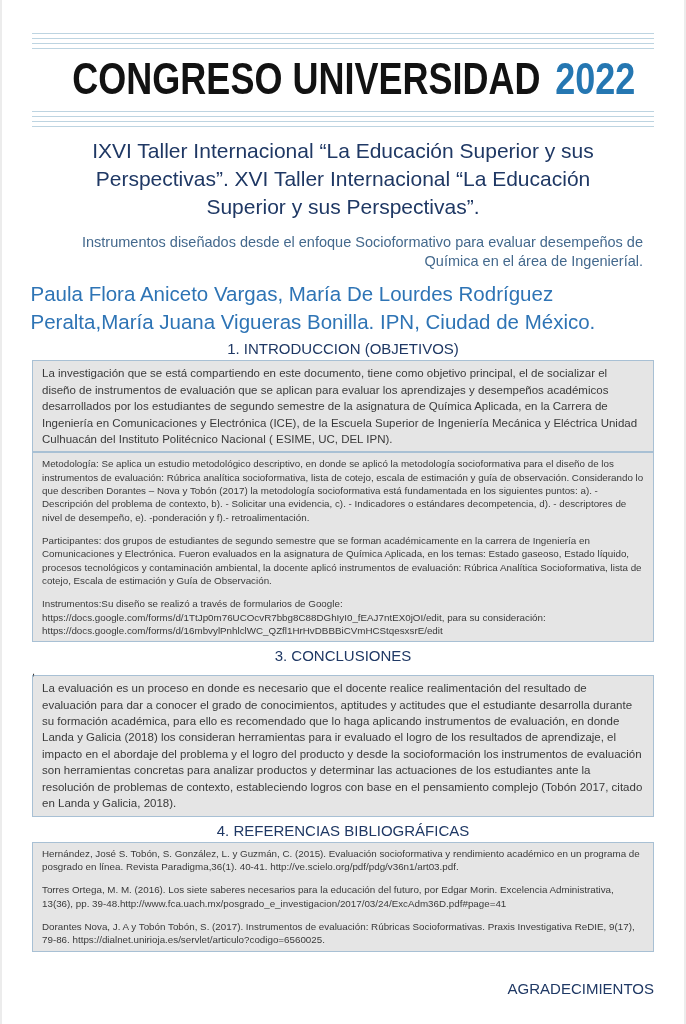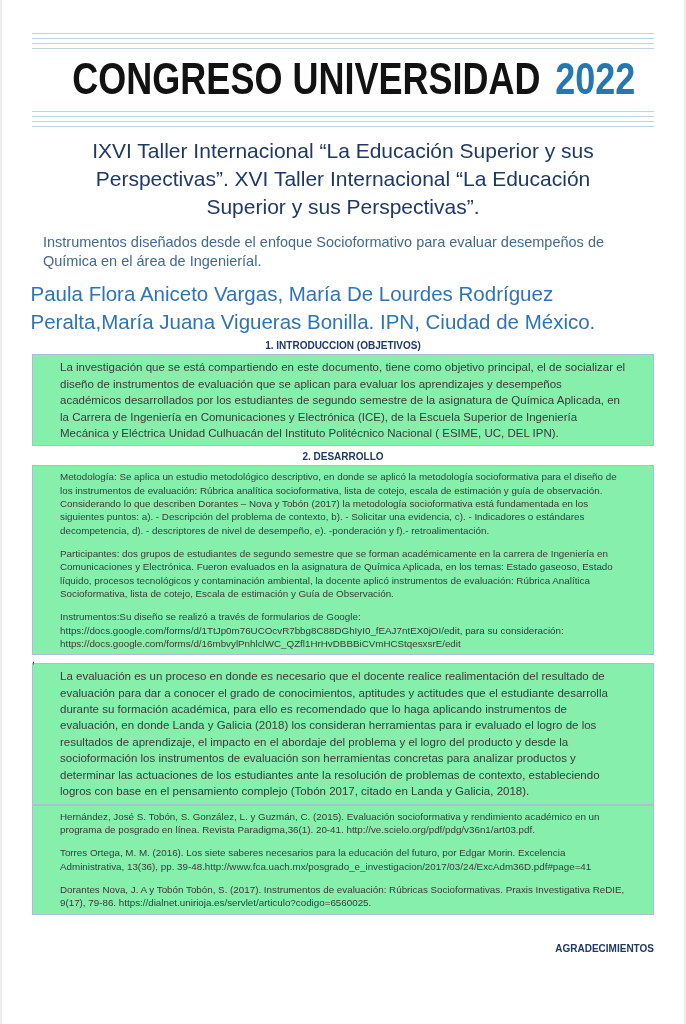--- a/index.html
+++ b/index.html
@@ -24,39 +24,39 @@
     font-weight:bold; font-size:45px; letter-spacing:0px; color:#121212;
   }
   .banner .year { color:var(--year-blue,#2577b2); margin-left:6px; }
 
   
   .main-title {
     margin:10px auto 12px; max-width:555px; text-align:center;
     font-size:21px; line-height:1.33; color:var(--navy,#1f3864); font-weight:400;
   }
   .subtitle {
-    margin:8px auto 0; max-width:600px; text-align:left;
+    margin:8px auto 0; max-width:600px; text-align:right;
     font-size:14.5px; line-height:1.35; color:var(--steel-blue,#44698d);
   }
   .authors {
     margin:8px auto 0; max-width:625px; 
     font-size:20.5px; line-height:1.35; color:var(--authors-blue,#2e74b5);
   }
 
   
   .sec-heading {
-    text-align:center; font-size:10px; font-weight:bold;
+    text-align:center; font-size:15px; font-weight:normal;
     color:var(--navy,#1f3864); margin:5px 0 3px;
   }
   .sec-heading.right { text-align:right; margin-top:28px; }
 
   
   .box {
     border:1px solid var(--box-border,#a8c0d4);
-    padding:4px 27px; color:#3a3a3a; background:#86efac;
+    padding:4px 9px; color:#3a3a3a; background:#e5e5e5;
   }
   .box.big { font-size:11.5px; line-height:1.43; }
   .box.small { font-size:9.8px; line-height:1.36; }
   .box p { margin:0 0 10px; }
   .box p:last-child { margin-bottom:0; }
   .lead { font-weight:normal; }
   .stray { font-size:11px; color:#3a3a3a; line-height:8px; margin:0; }
 </style>
 </head>
 <body>
@@ -88,38 +88,39 @@
   <div class="subtitle">Instrumentos diseñados desde el enfoque Socioformativo para evaluar desempeños de Química en el área de Ingenieríal.</div>
   <div class="authors">Paula Flora Aniceto Vargas, María De Lourdes Rodríguez Peralta,María Juana Vigueras Bonilla. IPN, Ciudad de México.</div>
 
   <div class="content">
 
     <div class="sec-heading">1. INTRODUCCION (OBJETIVOS)</div>
     <div class="box big">
       <p>La investigación que se está compartiendo en este documento, tiene como objetivo principal, el de socializar el diseño de instrumentos de evaluación que se aplican para evaluar los aprendizajes y desempeños académicos desarrollados por los estudiantes de segundo semestre de la asignatura de Química Aplicada, en la Carrera de Ingeniería en Comunicaciones y Electrónica (ICE), de la Escuela Superior de Ingeniería Mecánica y Eléctrica Unidad Culhuacán del Instituto Politécnico Nacional ( ESIME, UC, DEL IPN).</p>
     </div>
 
-    <div class="sec-heading">2. DESARROLLO</div>
     <div class="box small">
       <p><span class="lead">Metodología:</span><span> Se aplica un estudio metodológico descriptivo, en donde se aplicó la metodología socioformativa para el diseño de los instrumentos de evaluación: Rúbrica analítica socioformativa, lista de cotejo, escala de estimación y guía de observación. Considerando lo que describen Dorantes – Nova y Tobón (2017) la metodología socioformativa está fundamentada en los siguientes puntos: a). - Descripción del problema de contexto, b). - Solicitar una evidencia, c). - Indicadores o estándares decompetencia, d). - descriptores de nivel de desempeño, e). -ponderación y f).- retroalimentación.</span></p>
       <p><span class="lead">Participantes</span><span>: dos grupos de estudiantes de segundo semestre que se forman académicamente en la carrera de Ingeniería en Comunicaciones y Electrónica. Fueron evaluados en la asignatura de Química Aplicada, en los temas: Estado gaseoso, Estado líquido, procesos tecnológicos y contaminación ambiental, la docente aplicó instrumentos de evaluación: Rúbrica Analítica Socioformativa, lista de cotejo, Escala de estimación y Guía de Observación.</span></p>
       <p>
         <span class="lead">Instrumentos</span><span>:Su diseño se realizó a través de formularios de Google:</span><br>
         <span>https://docs.google.com/forms/d/1TtJp0m76UCOcvR7bbg8C88DGhIyI0_fEAJ7ntEX0jOI/edit, para su consideración:</span><br>
         <span>https://docs.google.com/forms/d/16mbvylPnhlclWC_QZfl1HrHvDBBBiCVmHCStqesxsrE/edit</span>
       </p>
     </div>
 
+    <div class="sec-heading">3. CONCLUSIONES</div>
     <p class="stray">,</p>
     <div class="box big">
       <p>La evaluación es un proceso en donde es necesario que el docente realice realimentación del resultado de evaluación para dar a conocer el grado de conocimientos, aptitudes y actitudes que el estudiante desarrolla durante su formación académica, para ello es recomendado que lo haga aplicando instrumentos de evaluación, en donde Landa y Galicia (2018) los consideran herramientas para ir evaluado el logro de los resultados de aprendizaje, el impacto en el abordaje del problema y el logro del producto y desde la socioformación los instrumentos de evaluación son herramientas concretas para analizar productos y determinar las actuaciones de los estudiantes ante la resolución de problemas de contexto,  estableciendo logros con base en el pensamiento complejo (Tobón 2017, citado en Landa y Galicia, 2018).</p>
     </div>
 
+    <div class="sec-heading">4. REFERENCIAS BIBLIOGRÁFICAS</div>
     <div class="box small">
-      <p>Hernández, José S. Tobón, S. González, L. y Guzmán, C. (2015). Evaluación socioformativa y rendimiento académico      en un programa de posgrado en línea. Revista Paradigma,36(1). 20-41. http://ve.scielo.org/pdf/pdg/v36n1/art03.pdf.</p>
+      <p>Hernández, José S. Tobón, S. González, L. y Guzmán, C. (2015). Evaluación socioformativa y rendimiento académico      en un programa de posgrado en línea. Revista Paradigma,36(1). 40-41. http://ve.scielo.org/pdf/pdg/v36n1/art03.pdf.</p>
       <p>Torres Ortega, M. M. (2016). Los siete saberes necesarios para la educación del futuro, por Edgar Morin. Excelencia Administrativa, 13(36), pp. 39-48.http://www.fca.uach.mx/posgrado_e_investigacion/2017/03/24/ExcAdm36D.pdf#page=41</p>
       <p>Dorantes Nova, J. A y Tobón Tobón, S. (2017). Instrumentos de evaluación: Rúbricas Socioformativas. Praxis Investigativa ReDIE, 9(17), 79-86. https://dialnet.unirioja.es/servlet/articulo?codigo=6560025.</p>
     </div>
 
     <div class="sec-heading right">AGRADECIMIENTOS</div>
 
   </div>
 
 </div>
 

